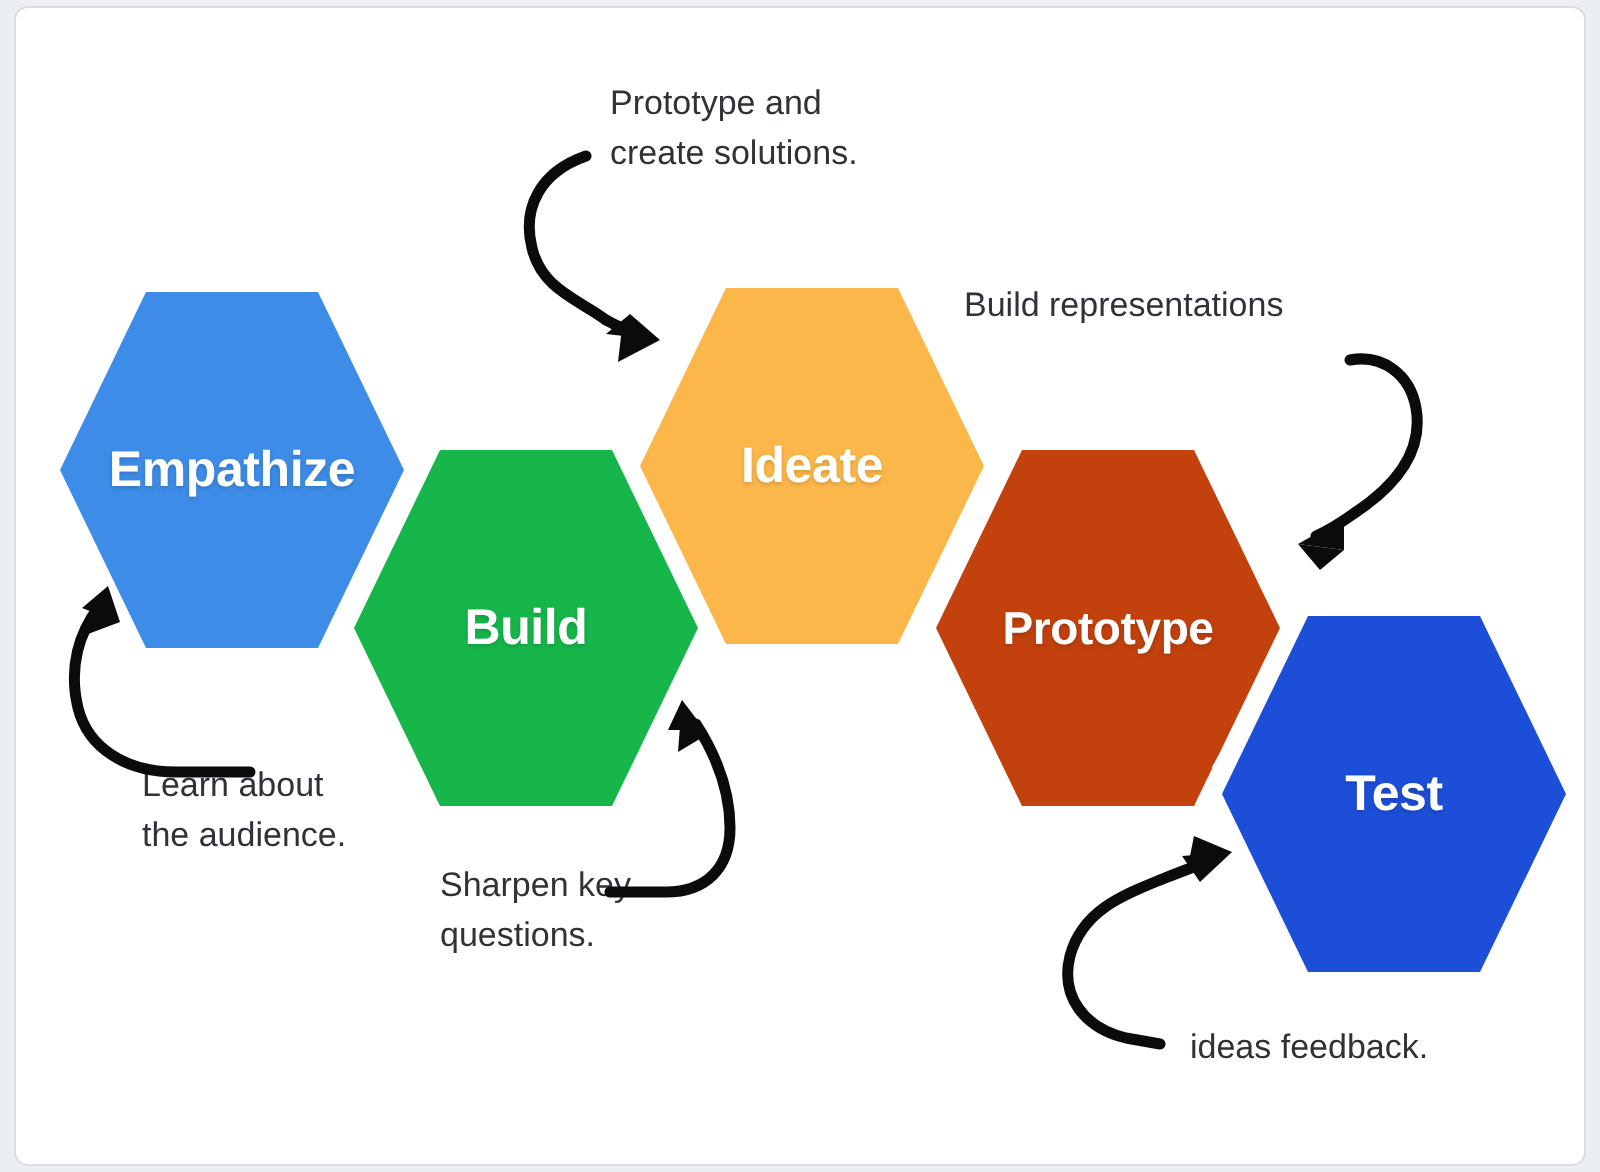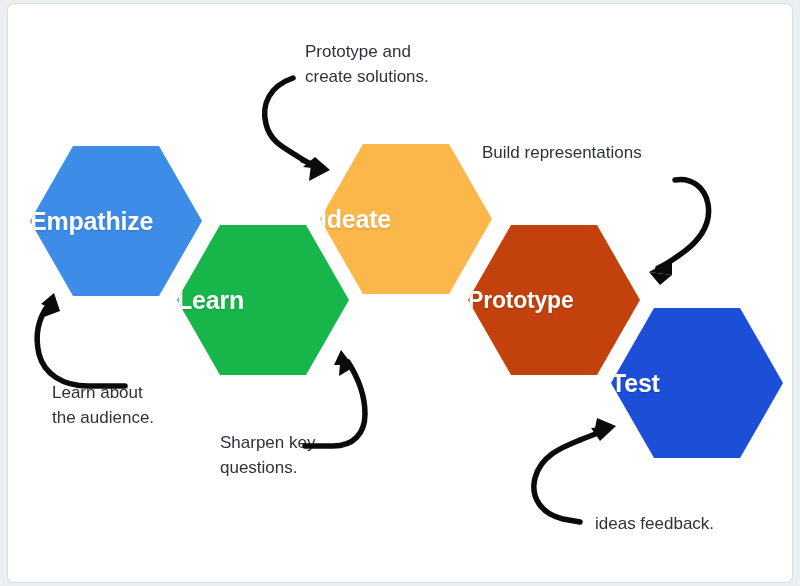--- a/index.html
+++ b/index.html
@@ -31,24 +31,25 @@
     background: #ffffff;
     border-radius: 6px;
     box-shadow: 0 0 0 1px rgba(170,178,184,0.30);
     overflow: hidden;
   }
 
   
   .hex {
     position: absolute;
     width: 172px;
-    height: 150px;
+    height: 178px;
     clip-path: polygon(25% 0%, 75% 0%, 100% 50%, 75% 100%, 25% 100%, 0% 50%);
     display: flex;
     align-items: center;
+    justify-content: center;
   }
   .hex-outline {
     position: absolute;
     width: 182px;
     height: 159px;
     clip-path: polygon(25% 0%, 75% 0%, 100% 50%, 75% 100%, 25% 100%, 0% 50%);
     background: #ffffff;
   }
   .hex-label {
     color: #ffffff;
@@ -97,21 +98,21 @@
 <div id="canvas">
   <div id="card">
 
     <div class="hex-outline" style="left:17px; top:138px;"></div>
     <div class="hex" style="left:22px; top:142px; background:#3d8ce8;">
       <span class="hex-label">Empathize</span>
     </div>
 
     <div class="hex-outline" style="left:164px; top:217px;"></div>
     <div class="hex" style="left:169px; top:221px; background:#16b64a;">
-      <span class="hex-label">Learn</span>
+      <span class="hex-label">Build</span>
     </div>
 
     <div class="hex-outline" style="left:307px; top:136px;"></div>
     <div class="hex" style="left:312px; top:140px; background:#fbb74a;">
       <span class="hex-label">Ideate</span>
     </div>
 
     <div class="hex-outline" style="left:455px; top:217px;"></div>
     <div class="hex" style="left:460px; top:221px; background:#c2410c;">
       <span class="hex-label small">Prototype</span>
@@ -124,21 +125,21 @@
 
     <div class="note" style="left:297px; top:36px;">
       <div>Prototype and</div>
       <div>create solutions.</div>
     </div>
 
     <div class="note" style="left:474px; top:137px;">
       <div>Build representations</div>
     </div>
 
-    <div class="note" style="left:44px; top:377px;">
+    <div class="note" style="left:63px; top:377px;">
       <div>Learn about</div>
       <div>the audience.</div>
     </div>
 
     <div class="note" style="left:212px; top:427px;">
       <div>Sharpen key</div>
       <div>questions.</div>
     </div>
 
     <div class="note" style="left:587px; top:508px;">

